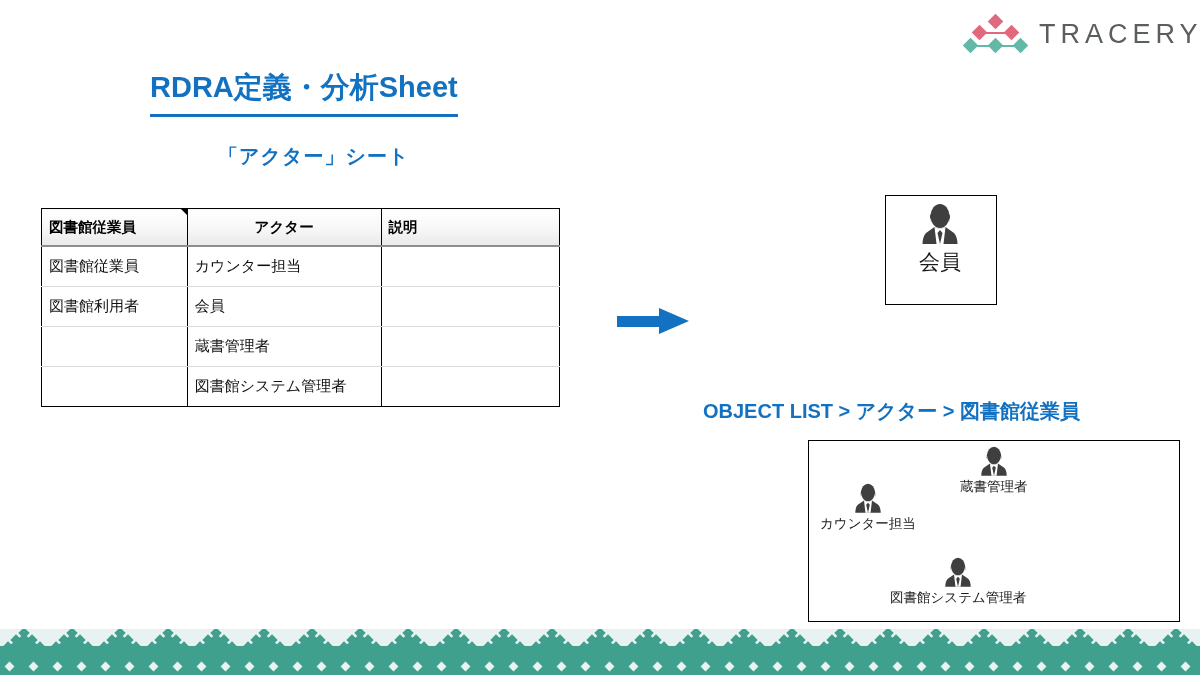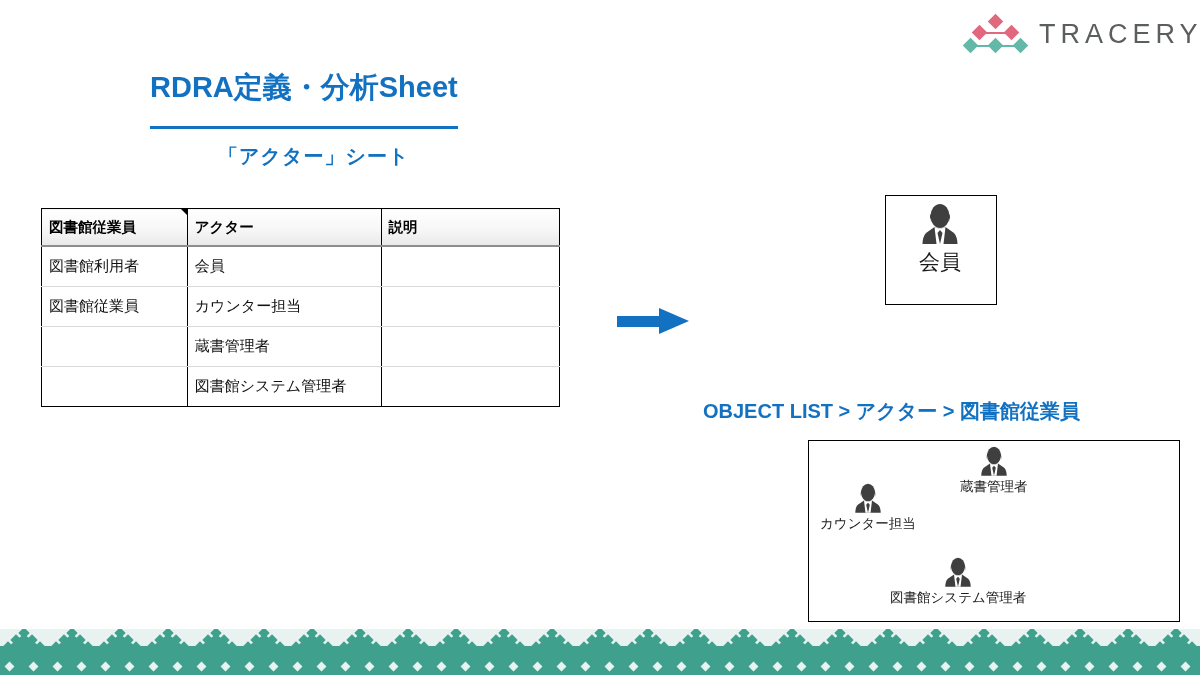--- a/index.html
+++ b/index.html
@@ -15,21 +15,21 @@
   
   .logo{position:absolute;left:965px;top:14px;display:flex;align-items:center;gap:12px;}
   .logo-mark{position:relative;width:62px;height:40px;}
   .dia{position:absolute;width:11px;height:11px;transform:rotate(45deg);}
   .logo-line{position:absolute;height:2px;}
   .logo-text{font-size:27px;letter-spacing:5px;color:#5a5f5c;font-weight:400;}
 
   
   .h-title{
     position:absolute;color:#1271c0;font-size:29px;font-weight:700;
-    padding-bottom:18px;border-bottom:3px solid #1271c0;white-space:nowrap;
+    padding-bottom:6px;border-bottom:3px solid #1271c0;white-space:nowrap;
   }
   #title-left{left:150px;top:68px;}
   #title-right{left:848px;top:68px;}
 
   .sub-blue{position:absolute;color:#1271c0;font-size:20px;font-weight:700;white-space:nowrap;}
   #sheet-label{left:218px;top:143px;letter-spacing:1px;}
   #breadcrumb-1{left:705px;top:143px;}
   #breadcrumb-2{left:703px;top:398px;}
 
   
@@ -42,21 +42,21 @@
     text-align:left;padding:5px 7px;height:21px;vertical-align:middle;
     white-space:nowrap;
   }
   .sheet thead th{
     background:linear-gradient(#ffffff 0%,#f7f7f7 55%,#e9e9e9 100%);
     border-bottom:2px solid #8d8d8d;
     font-weight:700;font-size:14.5px;color:#000;
     height:26px;position:relative;
   }
   .sheet thead th.c0{width:140px;border-right:1px solid #000;}
-  .sheet thead th.c1{width:185px;border-right:1px solid #000;}
+  .sheet thead th.c1{width:185px;border-right:1px solid #000;text-align:center;}
   .sheet thead th.c2{width:194px;}
   .sheet thead th.c0::after{
     content:"";position:absolute;right:-1px;top:0;
     border-left:7px solid transparent;border-top:7px solid #000;
   }
   .sheet tbody td{border-bottom:1px solid #d9d9d9;height:29px;}
   .sheet tbody tr:last-child td{border-bottom:none;}
   .sheet tbody td.c0{border-right:1px solid #000;}
   .sheet tbody td.c1{border-right:1px solid #000;}
 
@@ -130,27 +130,27 @@
   <table class="sheet">
     <thead>
       <tr>
         <th class="c0">図書館従業員</th>
         <th class="c1">アクター</th>
         <th class="c2">説明</th>
       </tr>
     </thead>
     <tbody>
       <tr>
-        <td class="c0">図書館利用者</td>
-        <td class="c1">会員</td>
+        <td class="c0">図書館従業員</td>
+        <td class="c1">カウンター担当</td>
         <td class="c2"></td>
       </tr>
       <tr>
-        <td class="c0">図書館従業員</td>
-        <td class="c1">カウンター担当</td>
+        <td class="c0">図書館利用者</td>
+        <td class="c1">会員</td>
         <td class="c2"></td>
       </tr>
       <tr>
         <td class="c0"></td>
         <td class="c1">蔵書管理者</td>
         <td class="c2"></td>
       </tr>
       <tr>
         <td class="c0"></td>
         <td class="c1">図書館システム管理者</td>

